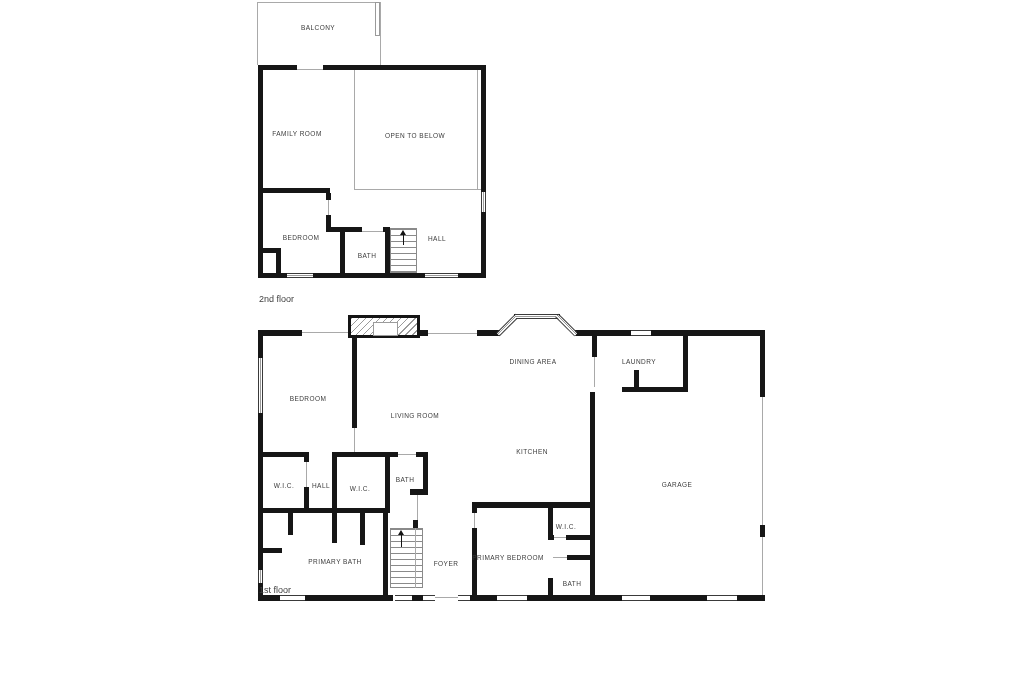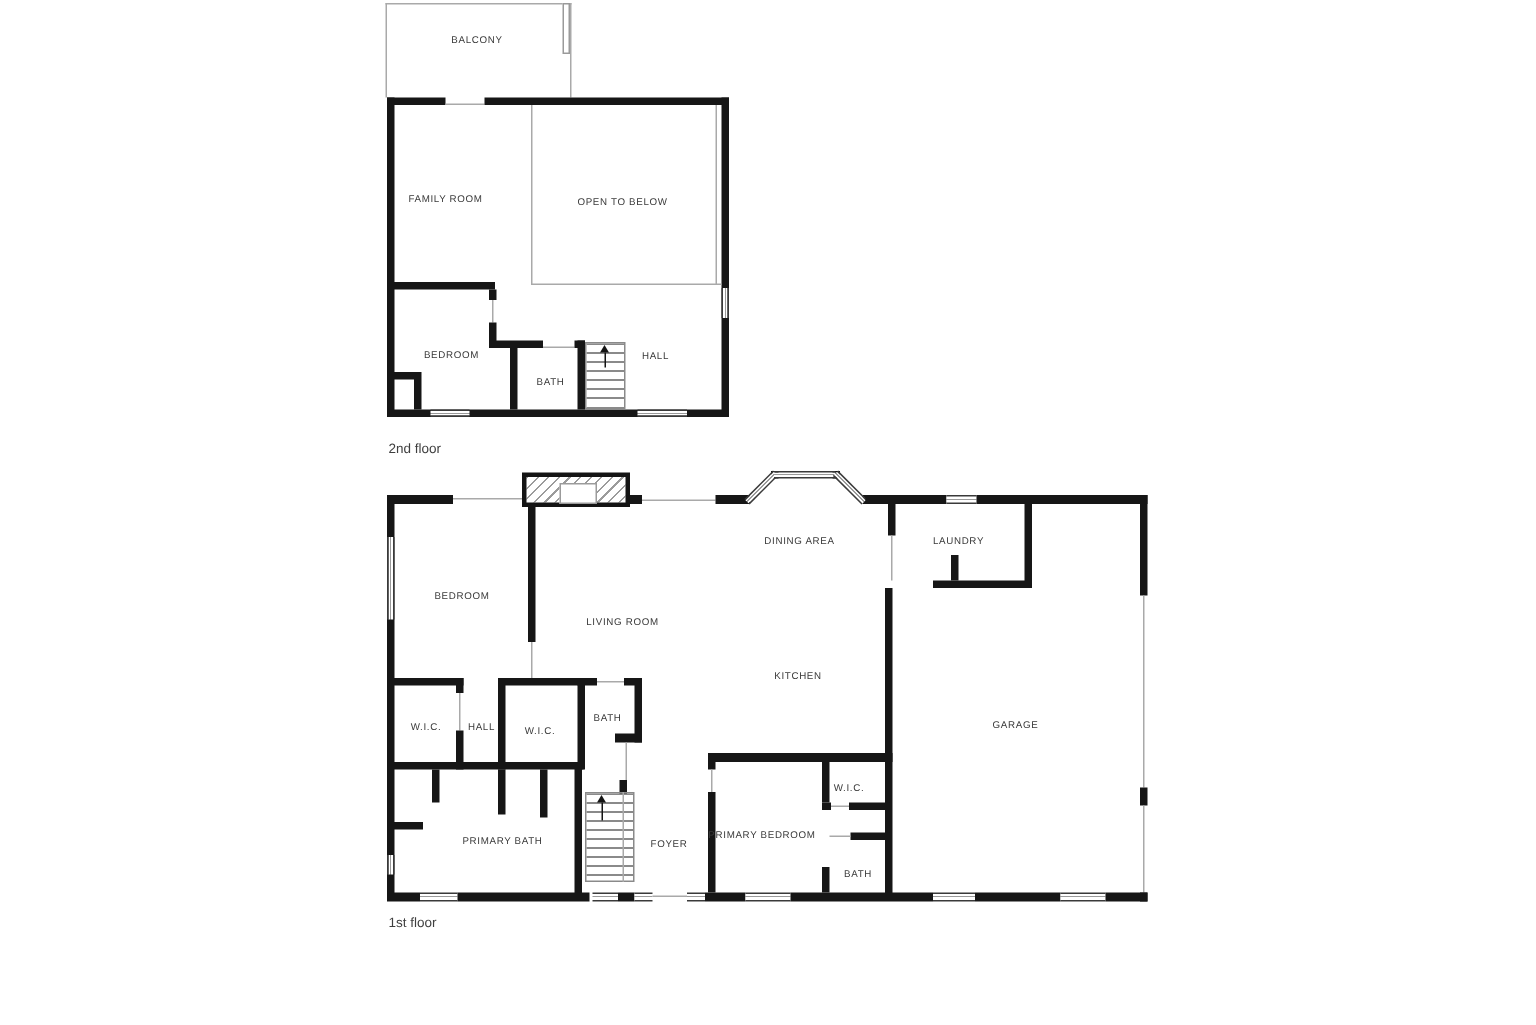--- a/index.html
+++ b/index.html
@@ -173,15 +173,15 @@
   <span class="lbl" style="left:677px;top:484px">GARAGE</span>
   <span class="lbl" style="left:284px;top:485px">W.I.C.</span>
   <span class="lbl" style="left:321px;top:485px">HALL</span>
   <span class="lbl" style="left:360px;top:488px">W.I.C.</span>
   <span class="lbl" style="left:405px;top:479px">BATH</span>
   <span class="lbl" style="left:335px;top:561px">PRIMARY BATH</span>
   <span class="lbl" style="left:446px;top:563px">FOYER</span>
   <span class="lbl" style="left:508px;top:557px">PRIMARY BEDROOM</span>
   <span class="lbl" style="left:566px;top:526px">W.I.C.</span>
   <span class="lbl" style="left:572px;top:583px">BATH</span>
-  <span class="cap" style="left:259px;top:610px">1st floor</span>
+  <span class="cap" style="left:259px;top:585px">1st floor</span>
 
 </div>
 
 </body></html>

